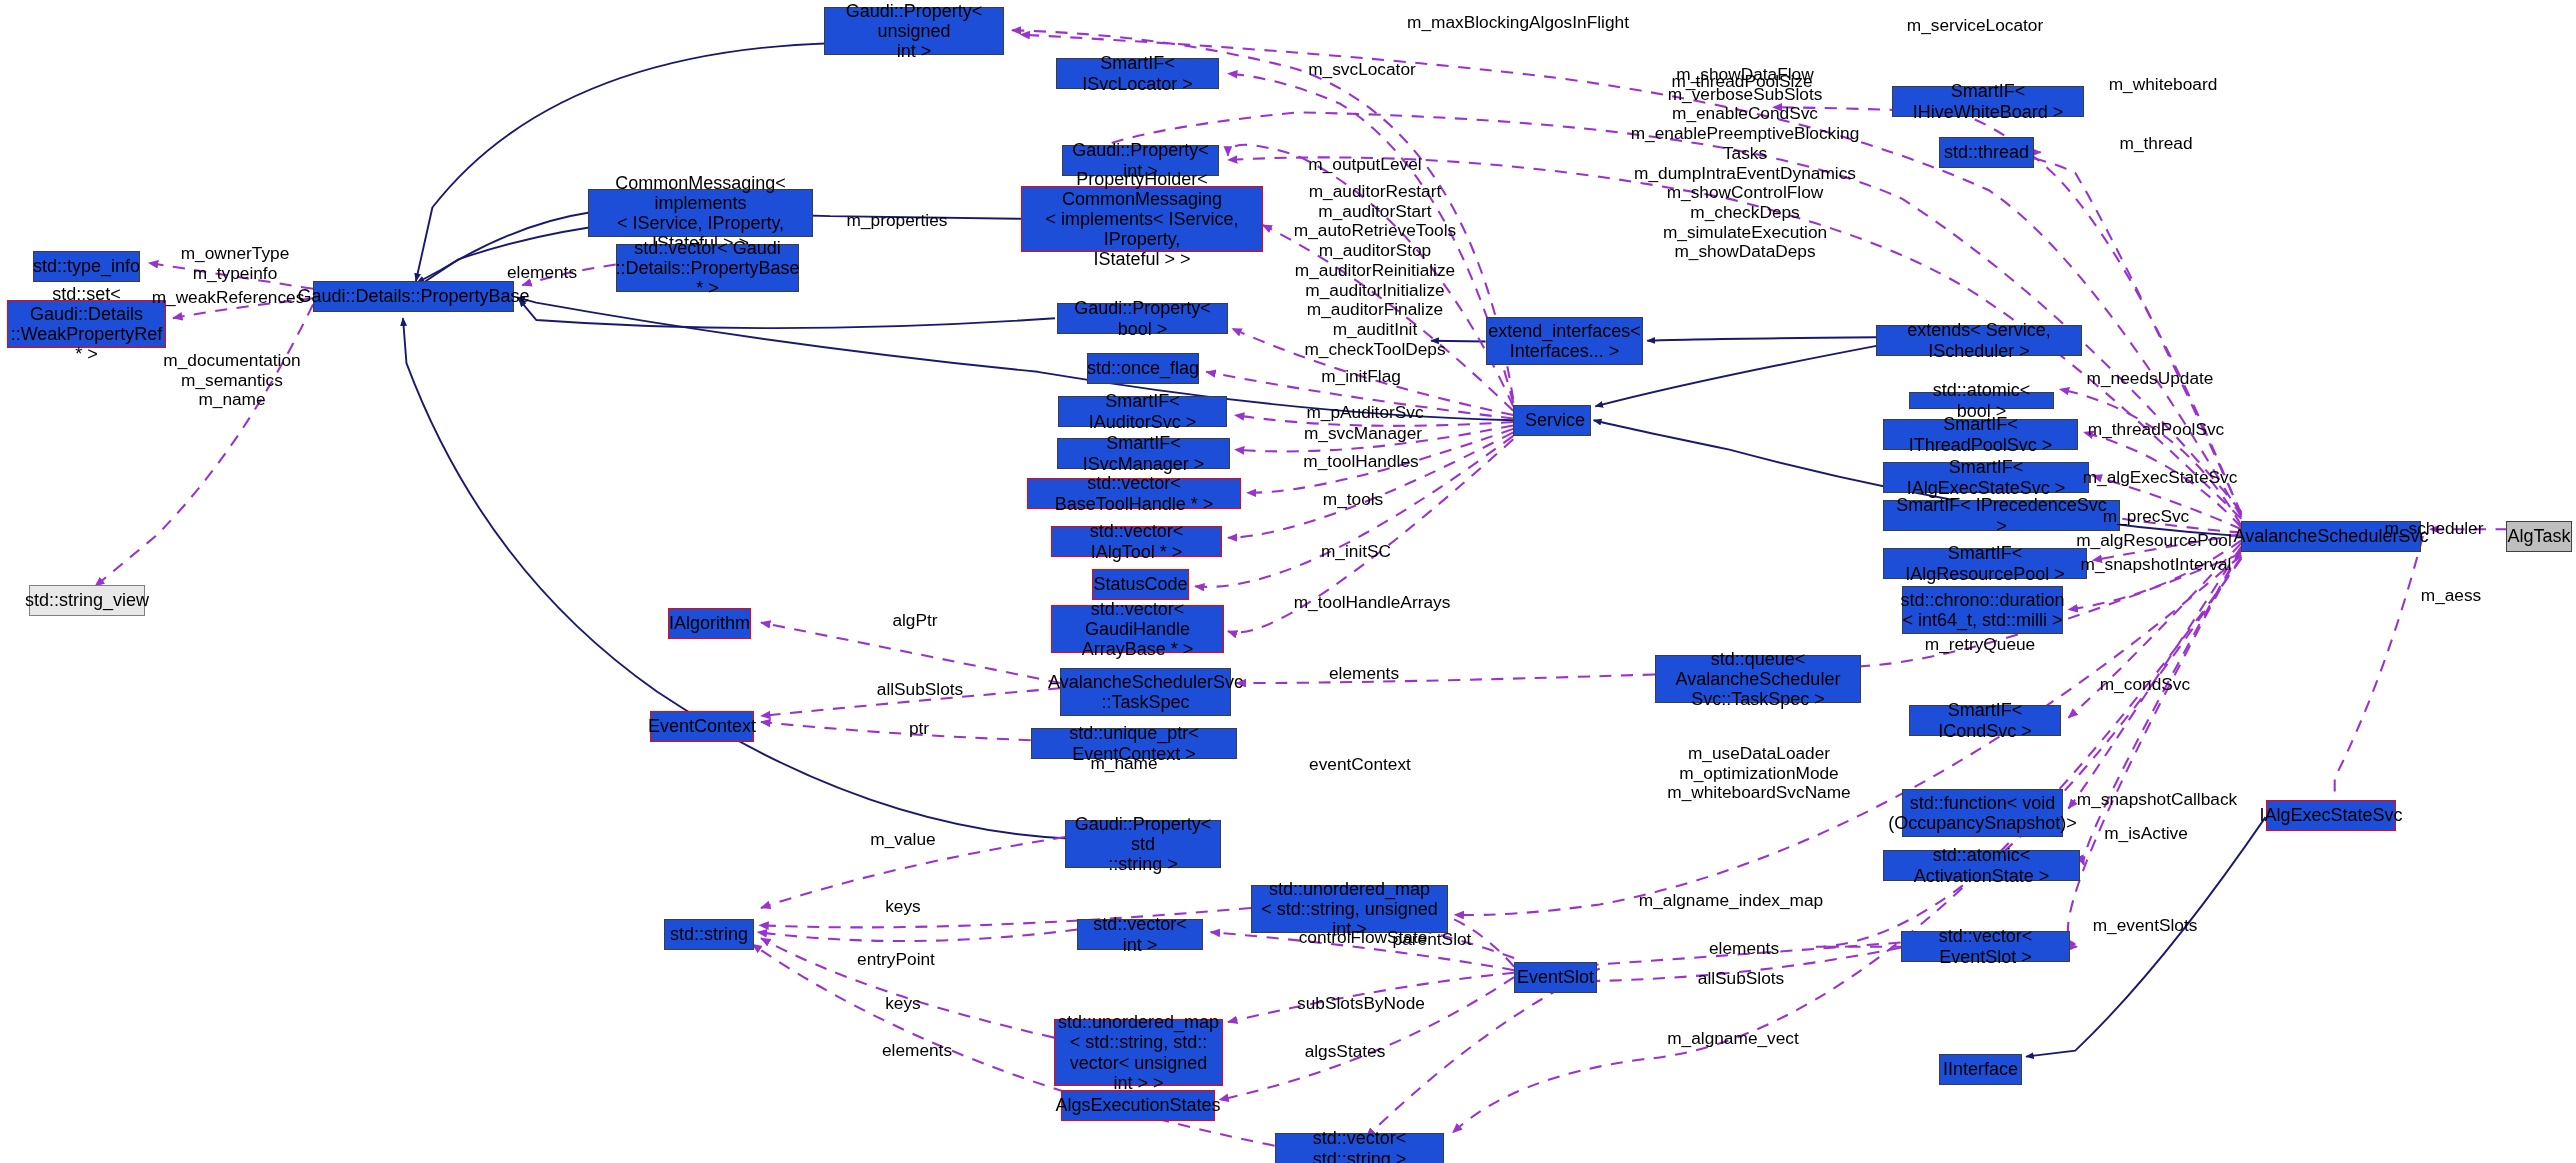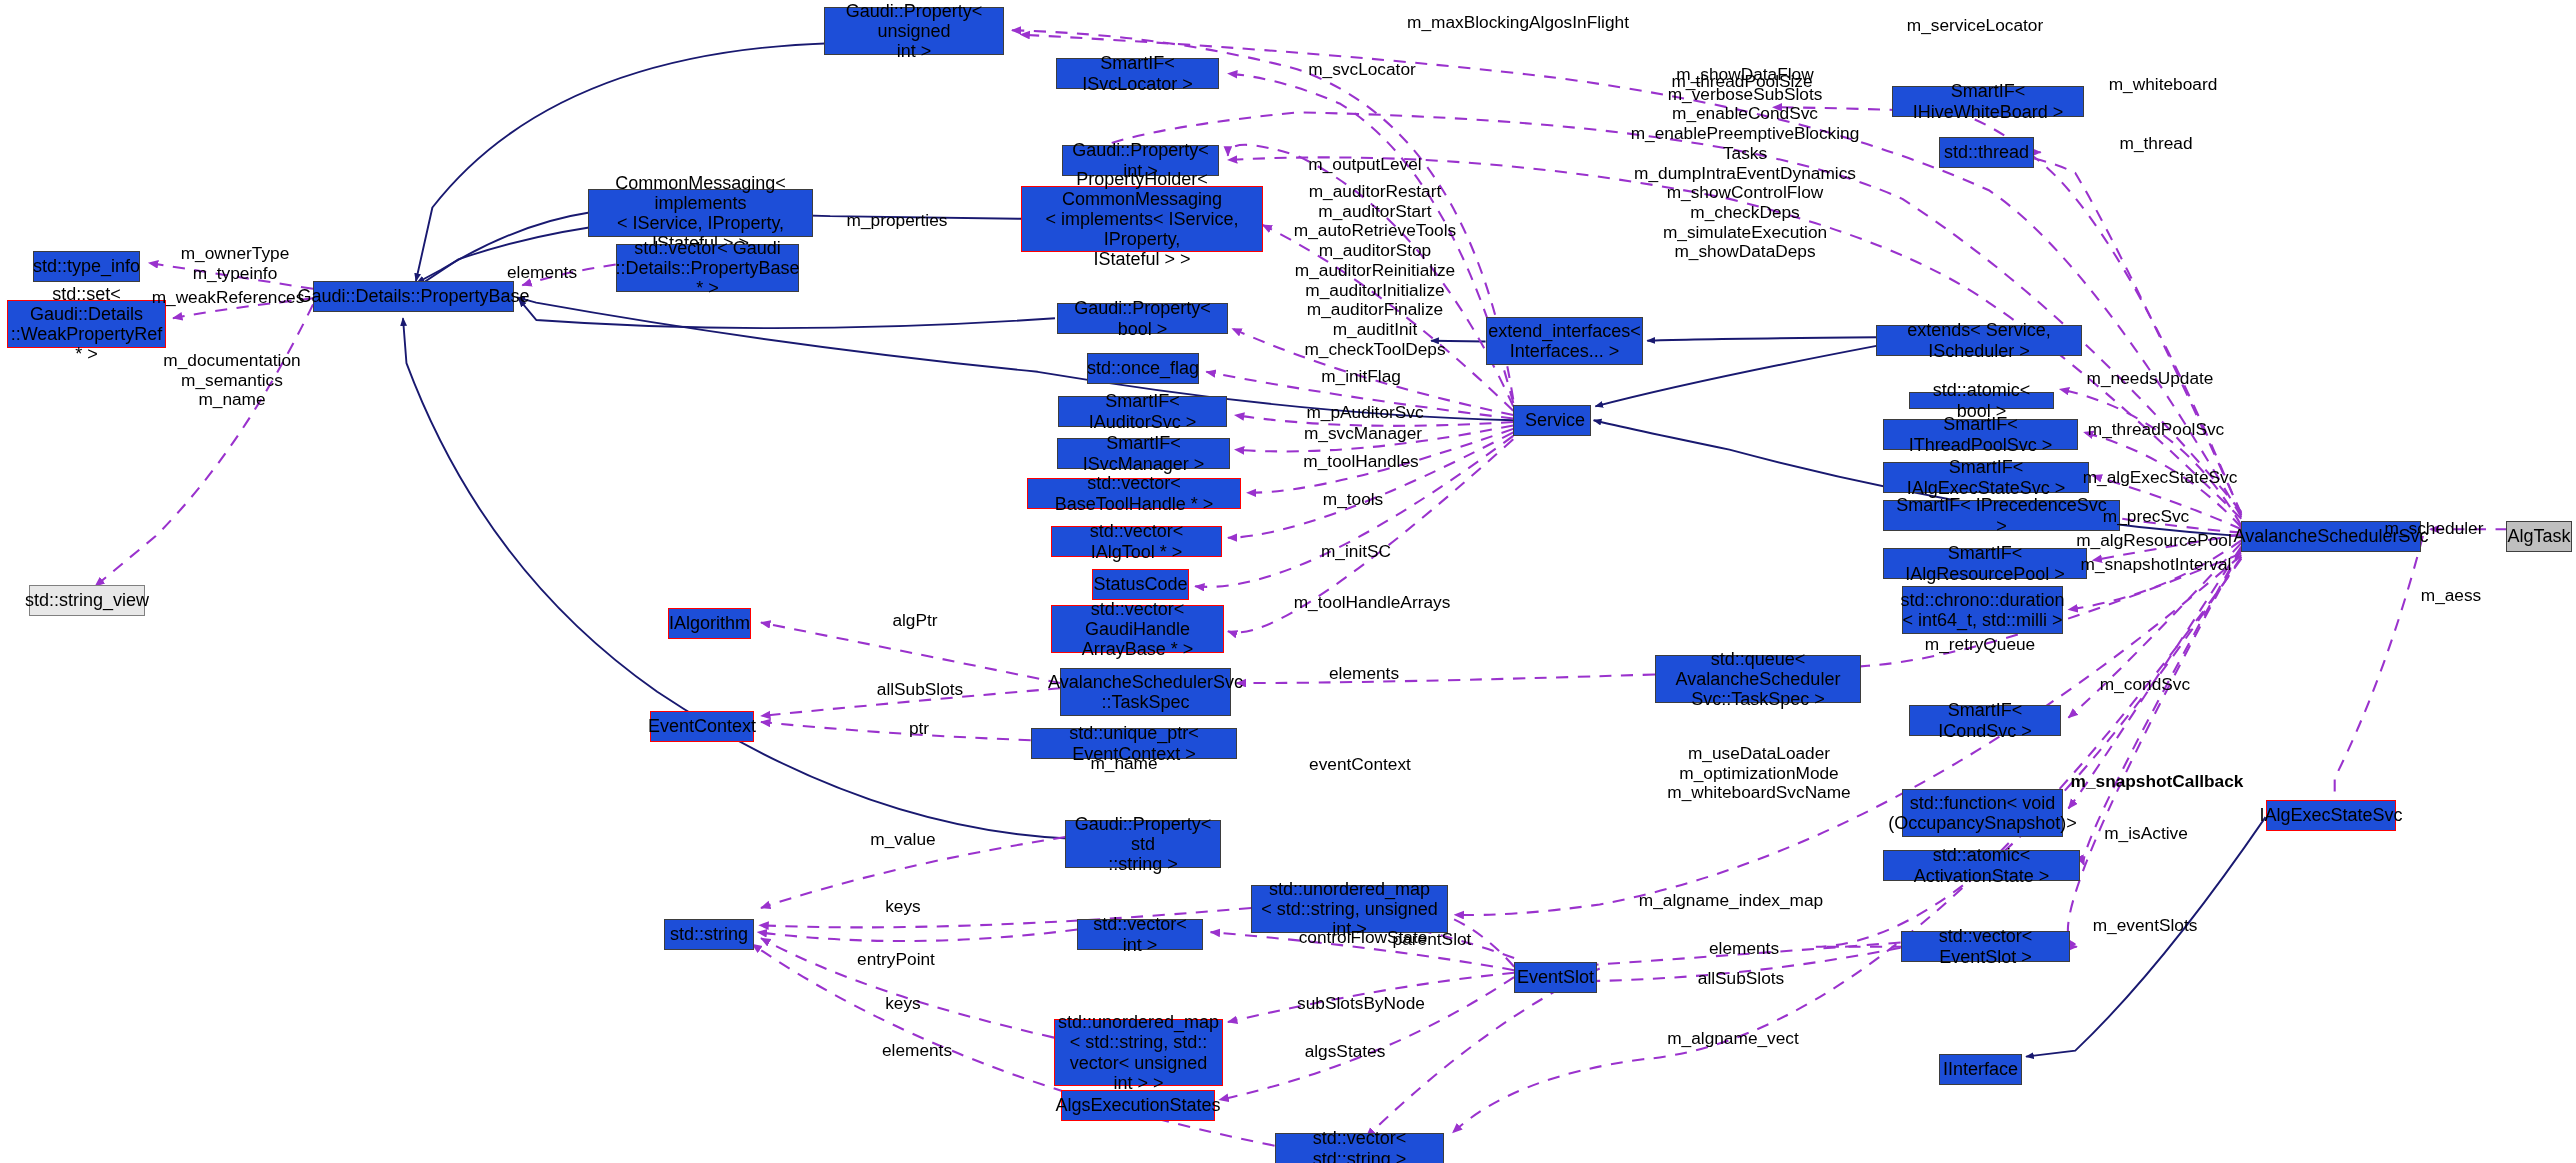--- a/index.html
+++ b/index.html
@@ -247,21 +247,21 @@
       <div class="elabel" style="left: 2451px; top: 596px;">m_aess</div>
       <div class="elabel" style="left: 1364px; top: 674px;">elements</div>
       <div class="elabel" style="left: 920px; top: 690px;">allSubSlots</div>
       <div class="elabel" style="left: 2145px; top: 685px;">m_condSvc</div>
       <div class="elabel" style="left: 919px; top: 729px;">ptr</div>
       <div class="elabel" style="left: 1759px; top: 774px;">m_useDataLoader
 m_optimizationMode
 m_whiteboardSvcName</div>
       <div class="elabel" style="left: 1124px; top: 764px;">m_name</div>
       <div class="elabel" style="left: 1360px; top: 765px;">eventContext</div>
-      <div class="elabel" style="left: 2157px; top: 782px; font-weight: bold;">m_snapshotCallback</div>
+      <div class="elabel" style="left: 2157px; top: 800px;">m_snapshotCallback</div>
       <div class="elabel" style="left: 2146px; top: 834px;">m_isActive</div>
       <div class="elabel" style="left: 903px; top: 840px;">m_value</div>
       <div class="elabel" style="left: 1731px; top: 901px;">m_algname_index_map</div>
       <div class="elabel" style="left: 903px; top: 907px;">keys</div>
       <div class="elabel" style="left: 2145px; top: 926px;">m_eventSlots</div>
       <div class="elabel" style="left: 1363px; top: 938px;">controlFlowState</div>
       <div class="elabel" style="left: 1744px; top: 949px;">elements</div>
       <div class="elabel" style="left: 896px; top: 960px;">entryPoint</div>
       <div class="elabel" style="left: 1432px; top: 940px;">parentSlot</div>
       <div class="elabel" style="left: 1741px; top: 979px;">allSubSlots</div>

